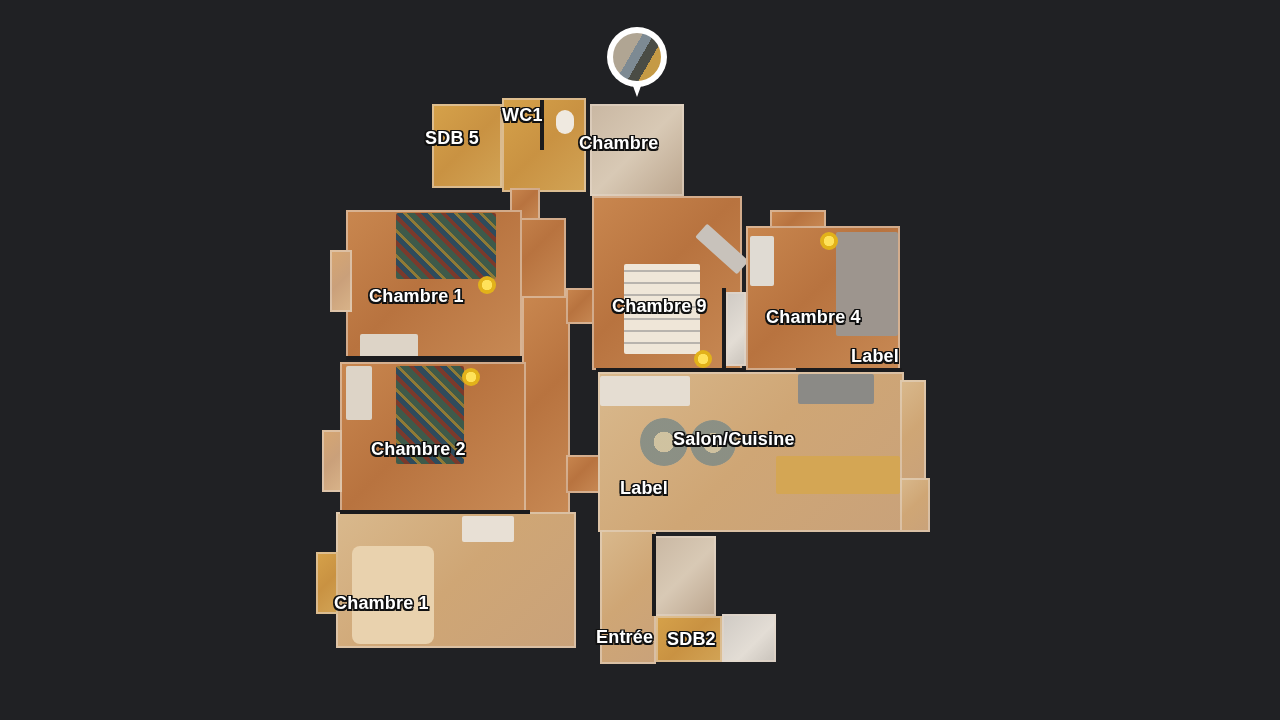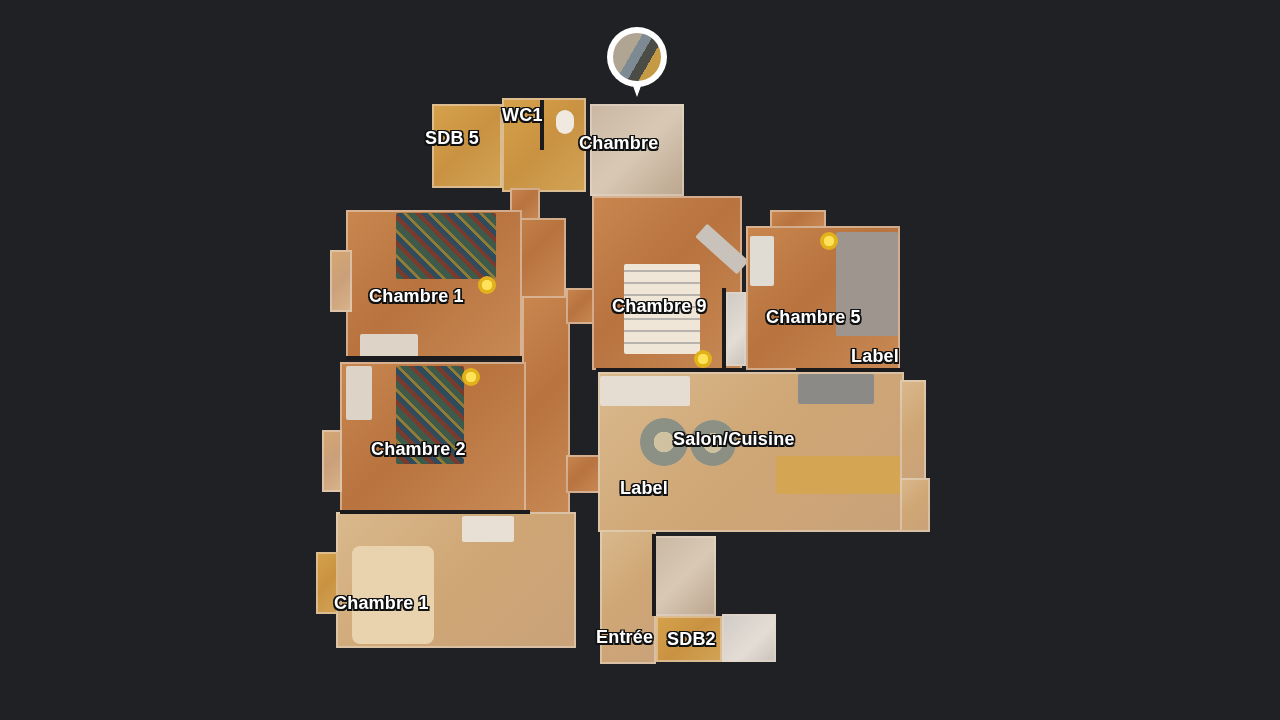--- a/index.html
+++ b/index.html
@@ -100,20 +100,20 @@
   <div class="pin"></div>
   <div class="tip"></div>
   <div class="photo"></div>
 </div>
 
 <span class="label" style="left:425px;top:128px;">SDB 5</span>
 <span class="label" style="left:502px;top:105px;">WC1</span>
 <span class="label" style="left:579px;top:133px;">Chambre</span>
 <span class="label" style="left:369px;top:286px;">Chambre 1</span>
 <span class="label" style="left:612px;top:296px;">Chambre 9</span>
-<span class="label" style="left:766px;top:307px;">Chambre 5</span>
+<span class="label" style="left:766px;top:307px;">Chambre 4</span>
 <span class="label" style="left:851px;top:346px;">Label</span>
 <span class="label" style="left:673px;top:429px;">Salon/Cuisine</span>
 <span class="label" style="left:371px;top:439px;">Chambre 2</span>
 <span class="label" style="left:620px;top:478px;">Label</span>
 <span class="label" style="left:334px;top:593px;">Chambre 1</span>
 <span class="label" style="left:596px;top:627px;">Entrée</span>
 <span class="label" style="left:667px;top:629px;">SDB2</span>
 
 </body></html>

